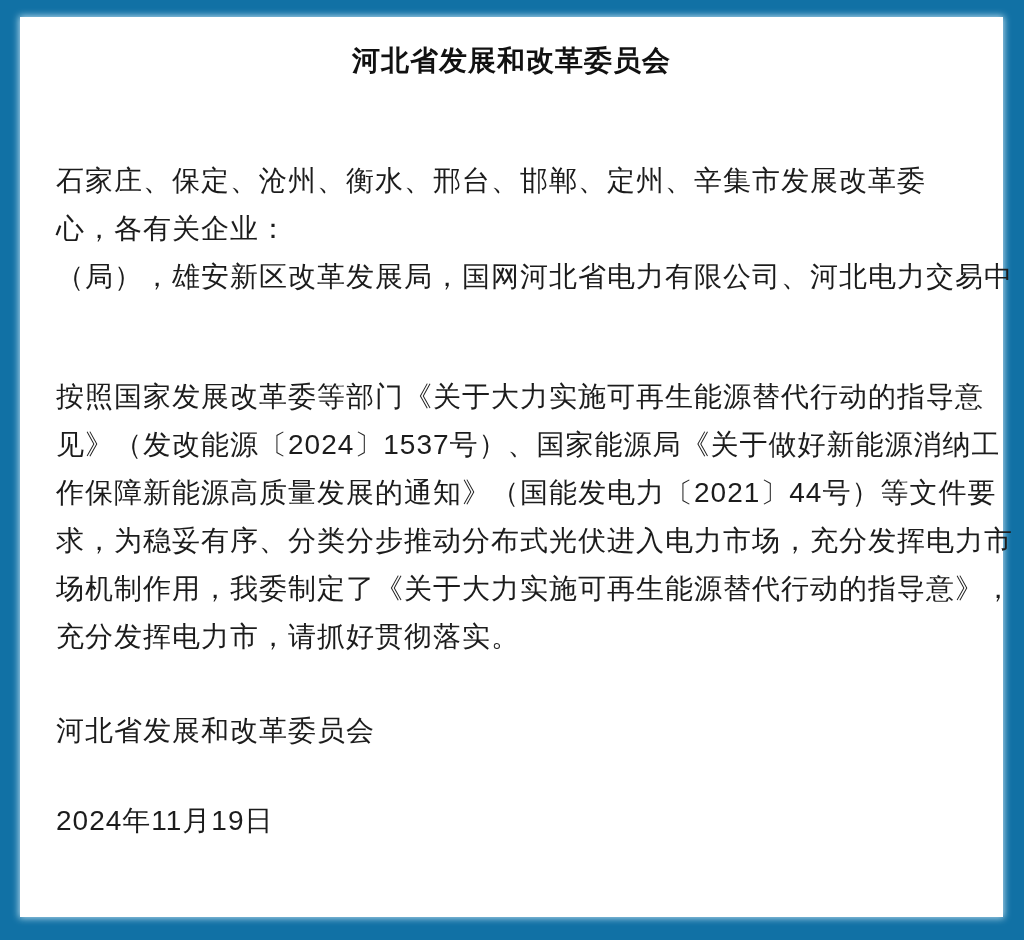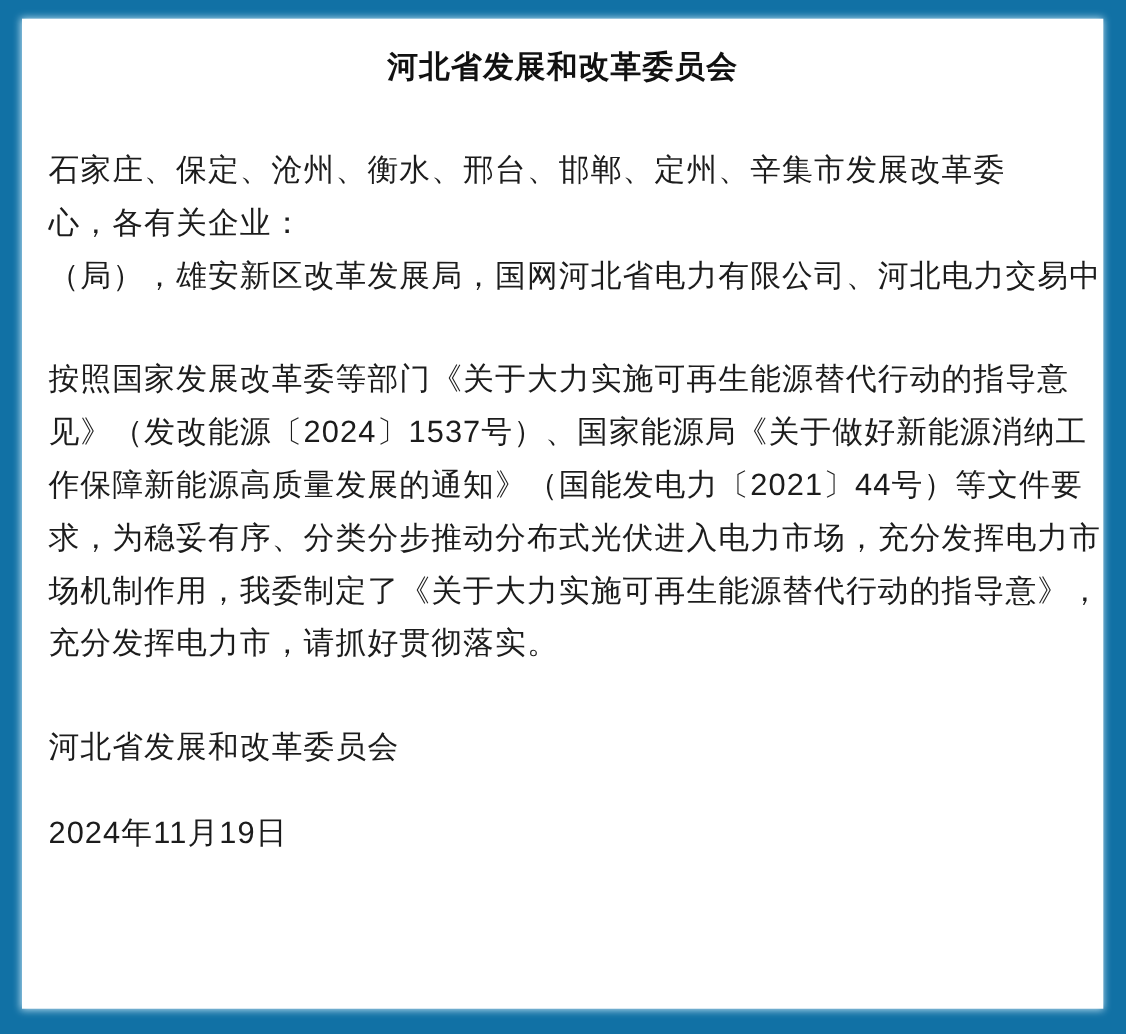--- a/index.html
+++ b/index.html
@@ -21,49 +21,49 @@
   }
   .card {
     position: absolute;
     left: 20px;
     top: 17px;
     width: 983px;
     height: 900px;
     background: #FFFFFF;
     box-shadow: 0 0 7px 1px rgba(215, 240, 252, 0.85);
     box-sizing: border-box;
-    padding: 20px 24px;
+    padding: 20px 36px;
     color: #1C1C1C;
     font-size: 28px;
     line-height: 48px;
     letter-spacing: 1px;
   }
   .doc-title {
     text-align: center;
     font-weight: 700;
     color: #111111;
   }
   .doc-subtitle {
     text-align: center;
     font-weight: 700;
     color: #111111;
     margin-top: 46px;
   }
   .para {
-    margin-top: 46px;
+    margin-top: 72px;
     text-align: left;
   }
   .line {
     white-space: nowrap;
   }
   .signature {
     margin-top: 46px;
   }
   .doc-date {
-    margin-top: 30px;
+    margin-top: 42px;
   }
 </style>
 </head>
 <body>
 
 <div class="page">
   <div class="card">
 
     <div class="doc-title">河北省发展和改革委员会</div>
 

